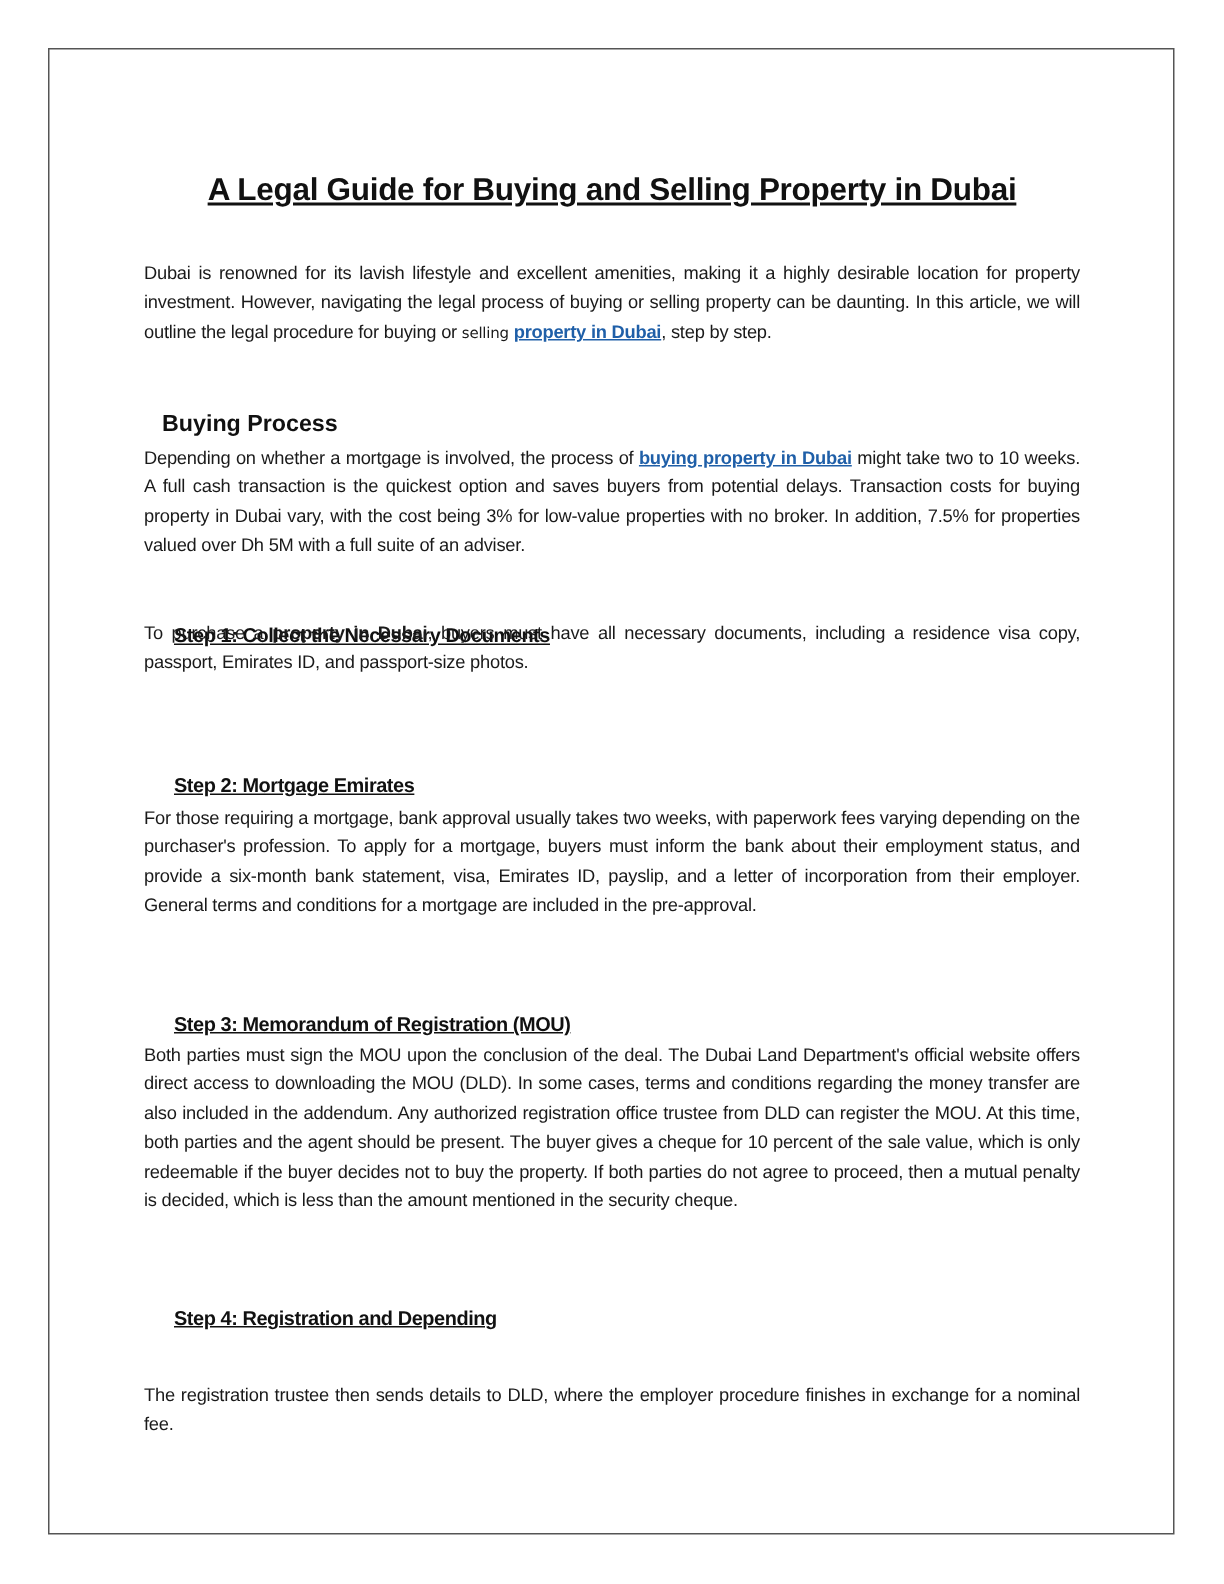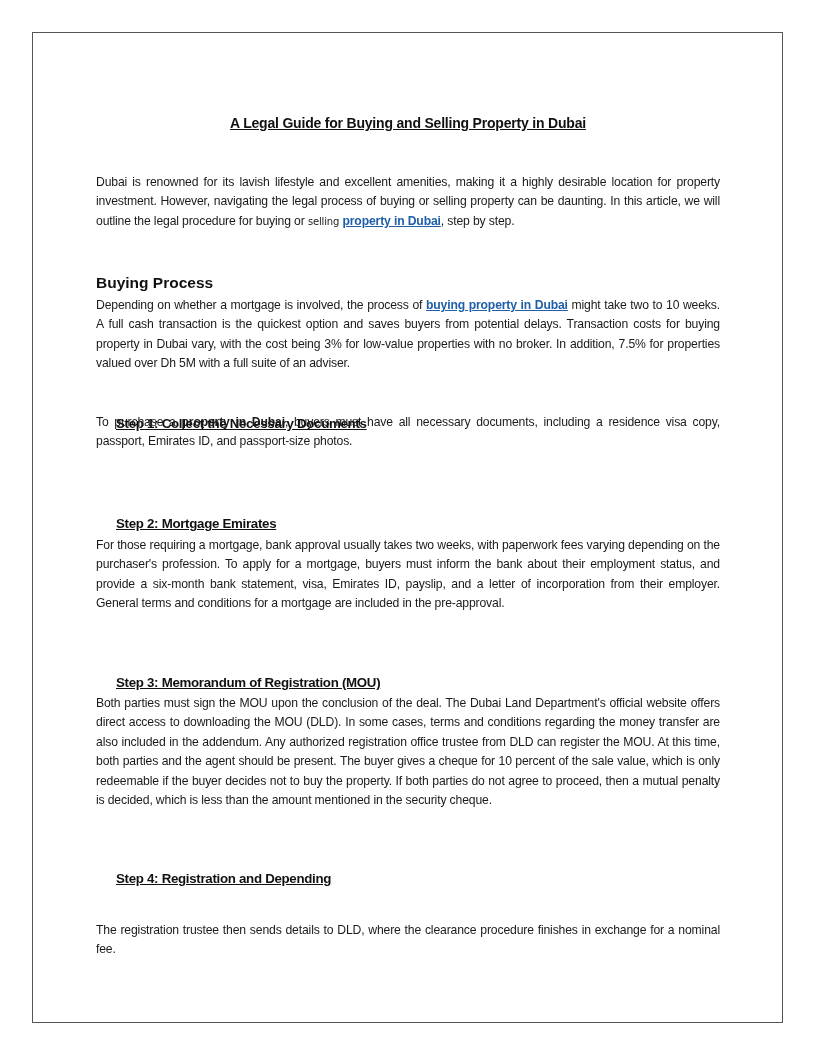--- a/index.html
+++ b/index.html
@@ -7,35 +7,35 @@
     .page-border {
       position: absolute; left: 32px; top: 32px; width: 751px; height: 991px;
       border: 1px solid #555555; box-sizing: border-box;
     }
     .doc {
       position: absolute; left: 96px; top: 0; width: 624px;
       font-family: "Liberation Sans", sans-serif; color: #1a1a1a;
     }
     .title {
       position: absolute; left: 0; width: 624px; top: 115px;
-      text-align: center; font-size: 14px; font-weight: bold;
+      text-align: center; font-size: 21px; font-weight: bold;
       text-decoration: underline; letter-spacing: -0.2px;
       font-family: "Liberation Sans", sans-serif; color: #111;
       margin: 0;
     }
     .para {
       position: absolute; left: 0; width: 624px; margin: 0;
       font-size: 12.2px; line-height: 19.4px; text-align: justify;
       letter-spacing: -0.15px;
     }
     .link { color: #1f5fa8; font-weight: bold; text-decoration: underline; }
     .serif-word { font-family: "DejaVu Sans", sans-serif; font-size: 10px; }
     .bold { font-weight: bold; }
     .h2 {
-      position: absolute; left: 0; margin: 0; font-size: 15.5px; font-weight: bold; color: #111; text-align: right;
+      position: absolute; left: 12px; margin: 0; font-size: 15.5px; font-weight: bold; color: #111; text-align: right;
     }
     .h3 {
       position: absolute; left: 20px; margin: 0; font-size: 13.3px;
       text-decoration: underline; color: #111; letter-spacing: -0.3px;
     }
   </style>
 </head>
 <body>
 
 <div class="page-border"></div>
@@ -53,15 +53,15 @@
   <h3 class="h3" style="top:416px;">Step 1: Collect the Necessary Documents</h3>
   <p class="para" style="top:413px;"><span>To purchase a </span><span class="bold">property in Dubai</span><span>, buyers must have all necessary documents, including a residence visa copy, passport, Emirates ID, and passport-size photos.</span></p>
 
   <h3 class="h3" style="top:516px;">Step 2: Mortgage Emirates</h3>
   <p class="para" style="top:536px;">For those requiring a mortgage, bank approval usually takes two weeks, with paperwork fees varying depending on the purchaser's profession. To apply for a mortgage, buyers must inform the bank about their employment status, and provide a six-month bank statement, visa, Emirates ID, payslip, and a letter of incorporation from their employer. General terms and conditions for a mortgage are included in the pre-approval.</p>
 
   <h3 class="h3" style="top:675px;">Step 3: Memorandum of Registration (MOU)</h3>
   <p class="para" style="top:694px;">Both parties must sign the MOU upon the conclusion of the deal. The Dubai Land Department's official website offers direct access to downloading the MOU (DLD). In some cases, terms and conditions regarding the money transfer are also included in the addendum. Any authorized registration office trustee from DLD can register the MOU. At this time, both parties and the agent should be present. The buyer gives a cheque for 10 percent of the sale value, which is only redeemable if the buyer decides not to buy the property. If both parties do not agree to proceed, then a mutual penalty is decided, which is less than the amount mentioned in the security cheque.</p>
 
   <h3 class="h3" style="top:871px;">Step 4: Registration and Depending</h3>
-  <p class="para" style="top:921px;">The registration trustee then sends details to DLD, where the clearance procedure finishes in exchange for a nominal fee.</p>
+  <p class="para" style="top:921px;">The registration trustee then sends details to DLD, where the employer procedure finishes in exchange for a nominal fee.</p>
 
 </div>
 
 </body></html>

